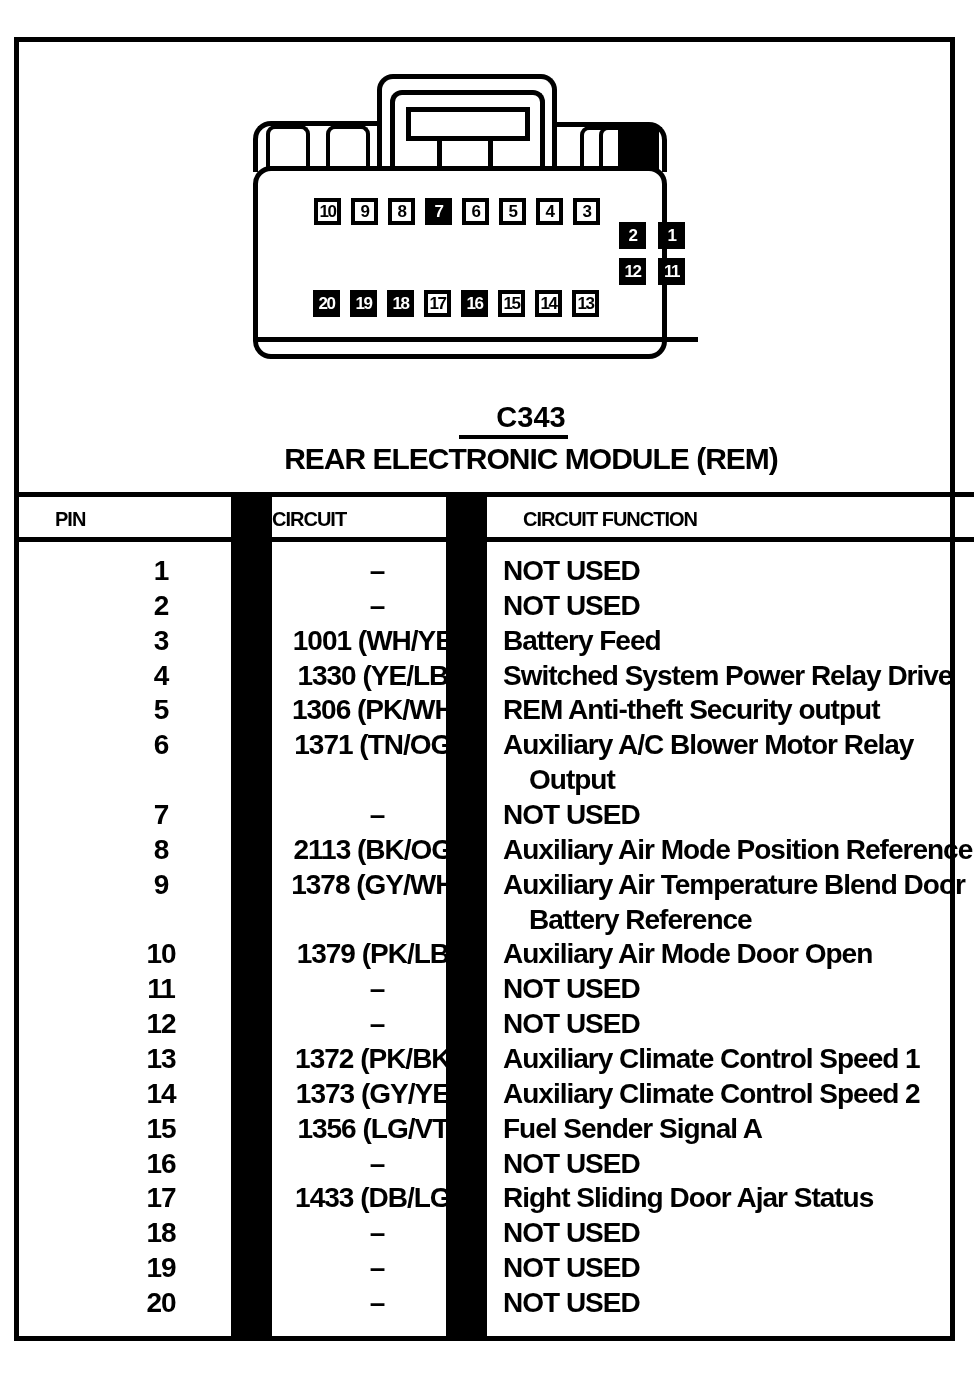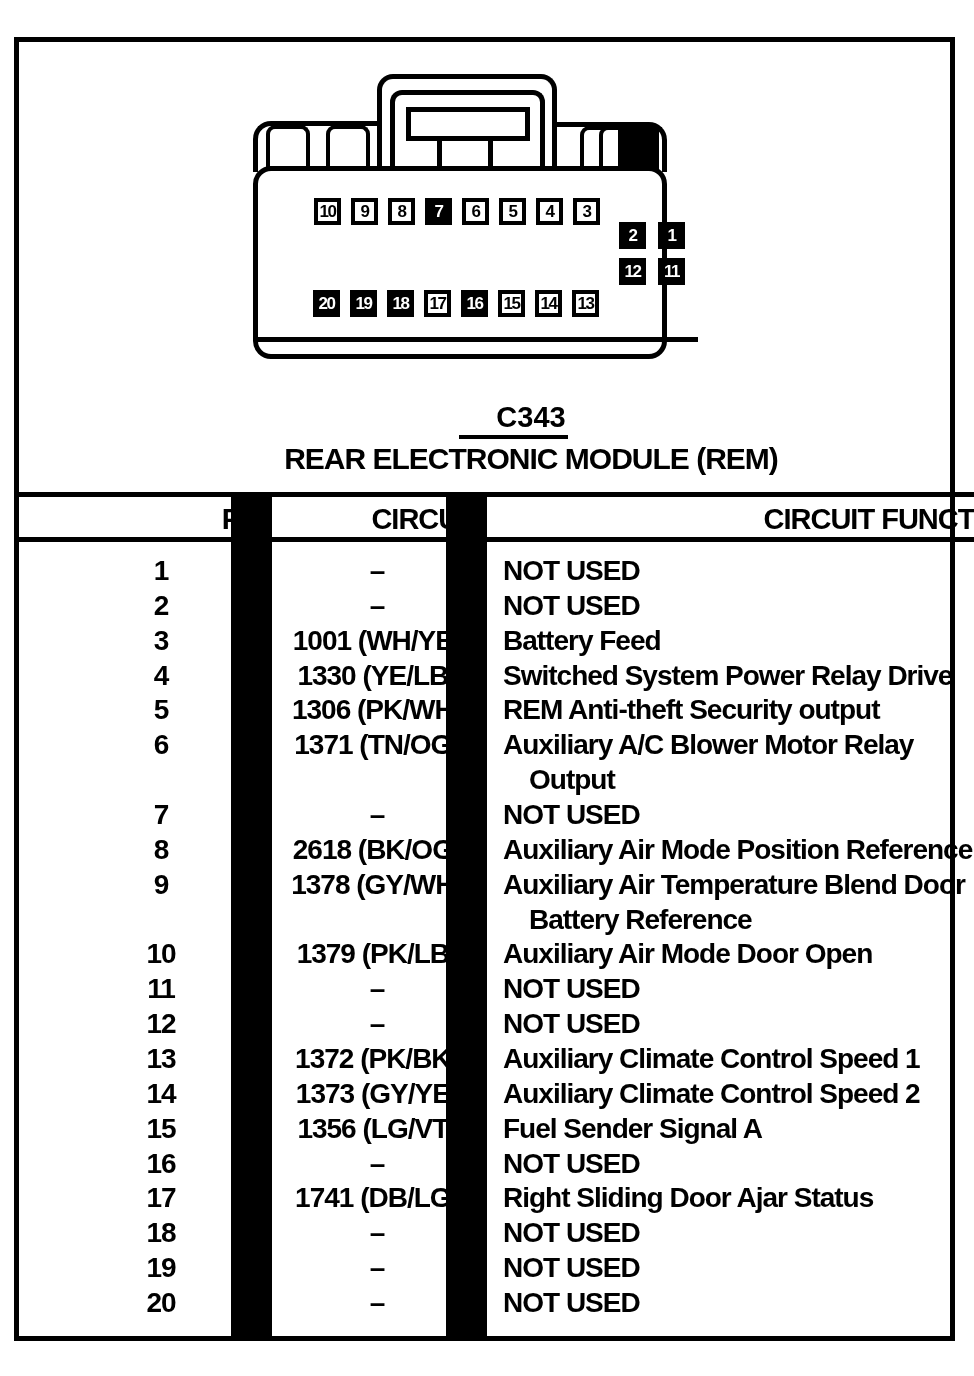--- a/index.html
+++ b/index.html
@@ -36,21 +36,21 @@
   }
   .pinbox.filled { background:#000; color:#fff; }
 
   
   .title-wrap { left:14px; width:962px; text-align:center; }
   #connector-id   { top:402px; font-size:29px; line-height:30px; }
   #underline      { left:459px; top:435px; width:73px; height:4px; background:#000; }
   #connector-name { top:443px; font-size:30px; line-height:32px; letter-spacing:-1px; }
 
   
-  .th { top:500px; font-size:29px; line-height:38px; text-align:right; letter-spacing:-1px; }
+  .th { top:500px; font-size:20px; line-height:38px; text-align:left; letter-spacing:-1px; }
   .col { top:554px; font-size:28px; letter-spacing:-1px; }
   .tline { height:34.86px; line-height:34.86px; white-space:nowrap; }
   .col.centered .tline { text-align:center; }
   .tline.cont { padding-left:26px; }
 </style>
 </head>
 <body>
 
 <div class="page">
 
@@ -141,31 +141,31 @@
     </div>
   <div class="abs col centered" id="col-circuit" style="left:236px; width:210px;">
       <div class="tline">–</div>
       <div class="tline">–</div>
       <div class="tline">1001 (WH/YE)</div>
       <div class="tline">1330 (YE/LB)</div>
       <div class="tline">1306 (PK/WH)</div>
       <div class="tline">1371 (TN/OG)</div>
       <div class="tline"></div>
       <div class="tline">–</div>
-      <div class="tline">2618 (BK/OG)</div>
+      <div class="tline">2113 (BK/OG)</div>
       <div class="tline">1378 (GY/WH)</div>
       <div class="tline"></div>
       <div class="tline">1379 (PK/LB)</div>
       <div class="tline">–</div>
       <div class="tline">–</div>
       <div class="tline">1372 (PK/BK)</div>
       <div class="tline">1373 (GY/YE)</div>
       <div class="tline">1356 (LG/VT)</div>
       <div class="tline">–</div>
-      <div class="tline">1741 (DB/LG)</div>
+      <div class="tline">1433 (DB/LG)</div>
       <div class="tline">–</div>
       <div class="tline">–</div>
       <div class="tline">–</div>
     </div>
   <div class="abs col" id="col-function" style="left:467px; width:474px;">
       <div class="tline">NOT USED</div>
       <div class="tline">NOT USED</div>
       <div class="tline">Battery Feed</div>
       <div class="tline">Switched System Power Relay Drive</div>
       <div class="tline">REM Anti-theft Security output</div>

